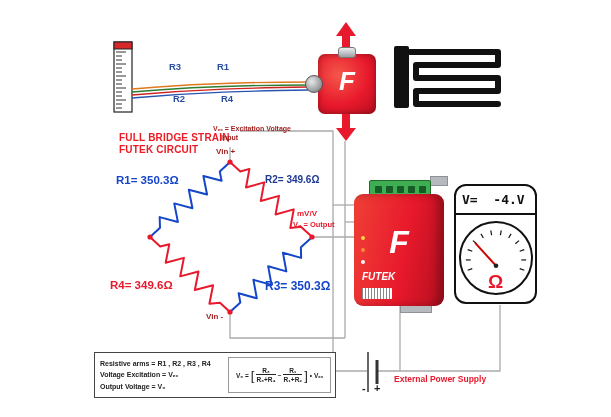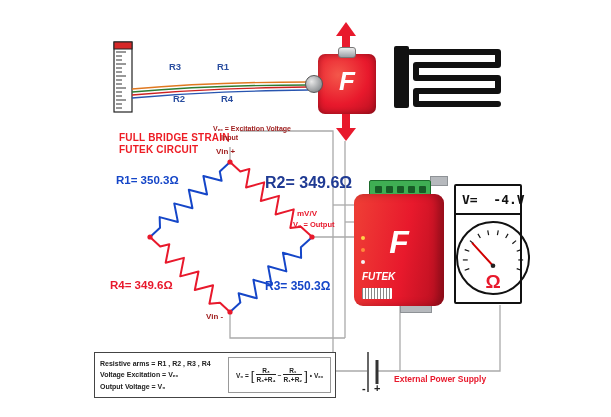--- a/index.html
+++ b/index.html
@@ -34,22 +34,22 @@
              box-shadow:inset -6px 0 8px rgba(0,0,0,.25);}
   .amp .logo{position:absolute;left:0;top:30px;width:100%;text-align:center;color:#fff;
              font-weight:bold;font-style:italic;font-size:32px;}
   .amp .leds{position:absolute;left:7px;top:42px;display:flex;flex-direction:column;gap:8px;}
   .amp .leds i{display:block;width:4px;height:4px;border-radius:50%;}
   .amp .brand{position:absolute;left:8px;bottom:24px;color:#fff;font-weight:bold;font-style:italic;font-size:10px;}
   .amp .sticker{position:absolute;left:8px;bottom:7px;width:30px;height:11px;background:#fff;border-radius:1px;
              background-image:repeating-linear-gradient(90deg,#888 0 1px,#fff 1px 3px);}
 
   
-  .meter{position:absolute;left:454px;top:184px;width:68px;height:120px;background:#fff;
-         border:2px solid #111;border-radius:2px;box-sizing:border-box;}
+  .meter{position:absolute;left:454px;top:184px;width:83px;height:120px;background:#fff;
+         border:2px solid #111;border-radius:12px;box-sizing:border-box;}
   .meter .display{height:27px;line-height:27px;border-bottom:2px solid #111;
          font-family:"DejaVu Sans Mono",monospace;font-weight:bold;font-size:13px;color:#111;
          padding-left:6px;white-space:pre;}
   .meter .gauge{position:relative;width:74px;height:74px;margin:6px auto 0;border:2px solid #111;
          border-radius:50%;box-sizing:border-box;}
   .meter .omega{position:absolute;left:0;bottom:2px;width:100%;text-align:center;color:#e8192c;
          font-weight:bold;font-size:19px;line-height:19px;}
 
   
   .notes{position:absolute;left:94px;top:352px;width:242px;height:46px;border:1px solid #444;
@@ -149,21 +149,21 @@
   <div class="load-cell">
     <div class="cap"></div>
     <div class="connector"></div>
     <div class="logo">F</div>
   </div>
 
   <div class="lbl" style="left:213px;top:125px;font-size:7px;color:#9e1b1b;">Vₑₓ = Excitation Voltage</div>
   <div class="lbl" style="left:221px;top:134px;font-size:7px;color:#9e1b1b;">Input</div>
   <div class="lbl" style="left:216px;top:147px;font-size:8px;color:#9e1b1b;">Vin +</div>
   <div class="lbl" style="left:116px;top:174px;font-size:11.5px;color:#1546c8;">R1= 350.3Ω</div>
-  <div class="lbl" style="left:265px;top:174px;font-size:16px;color:#1f3a93;">R2= 349.6Ω</div>
+  <div class="lbl" style="left:265px;top:174px;font-size:10px;color:#1f3a93;">R2= 349.6Ω</div>
   <div class="lbl" style="left:297px;top:209px;font-size:8px;color:#e8192c;">mV/V</div>
   <div class="lbl" style="left:293px;top:220px;font-size:7.5px;color:#e8192c;text-align:right;">V₀ = Output</div>
   <div class="lbl" style="left:110px;top:279px;font-size:11.5px;color:#e8192c;">R4= 349.6Ω</div>
   <div class="lbl" style="left:265px;top:279px;font-size:12px;color:#1546c8;">R3= 350.3Ω</div>
   <div class="lbl" style="left:206px;top:312px;font-size:8px;color:#9e1b1b;">Vin -</div>
 
   <div class="din" style="left:430px;top:176px;width:16px;height:8px;"></div>
   <div class="din" style="left:400px;top:304px;width:30px;height:7px;"></div>
 
   <div class="amp">

